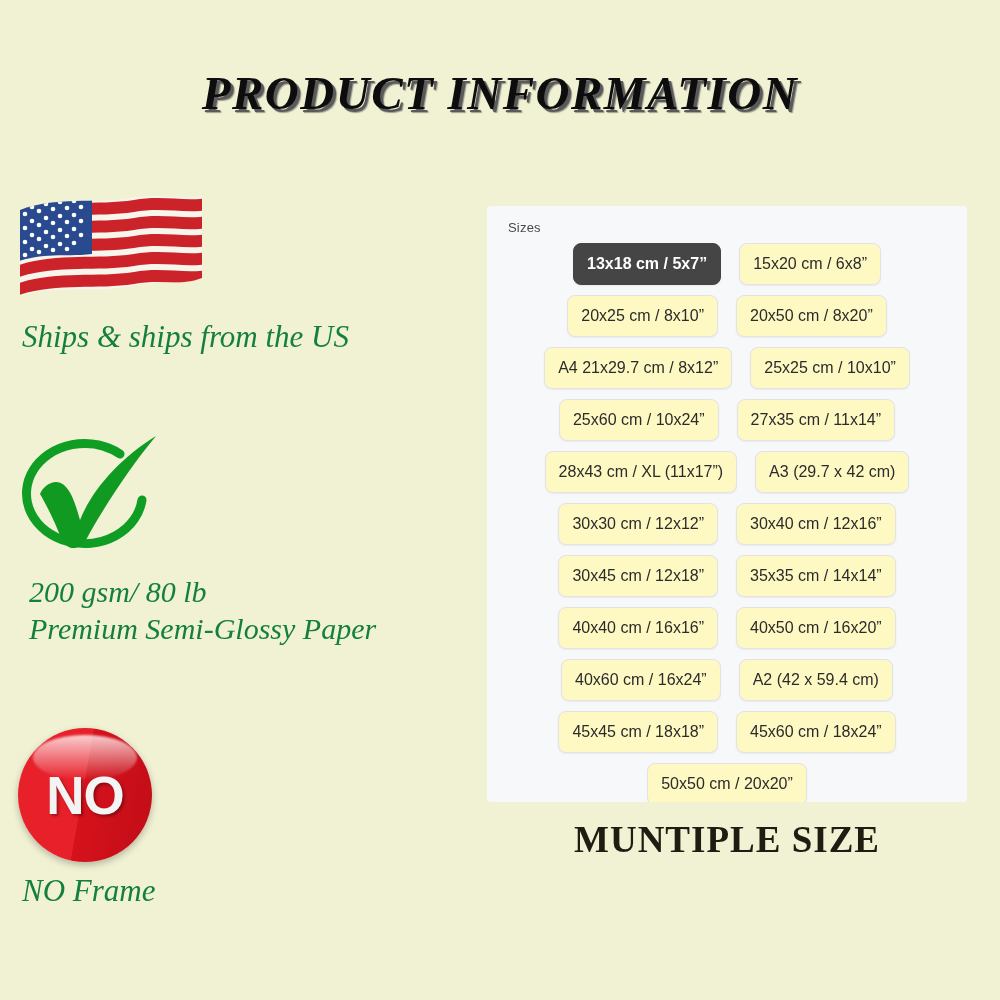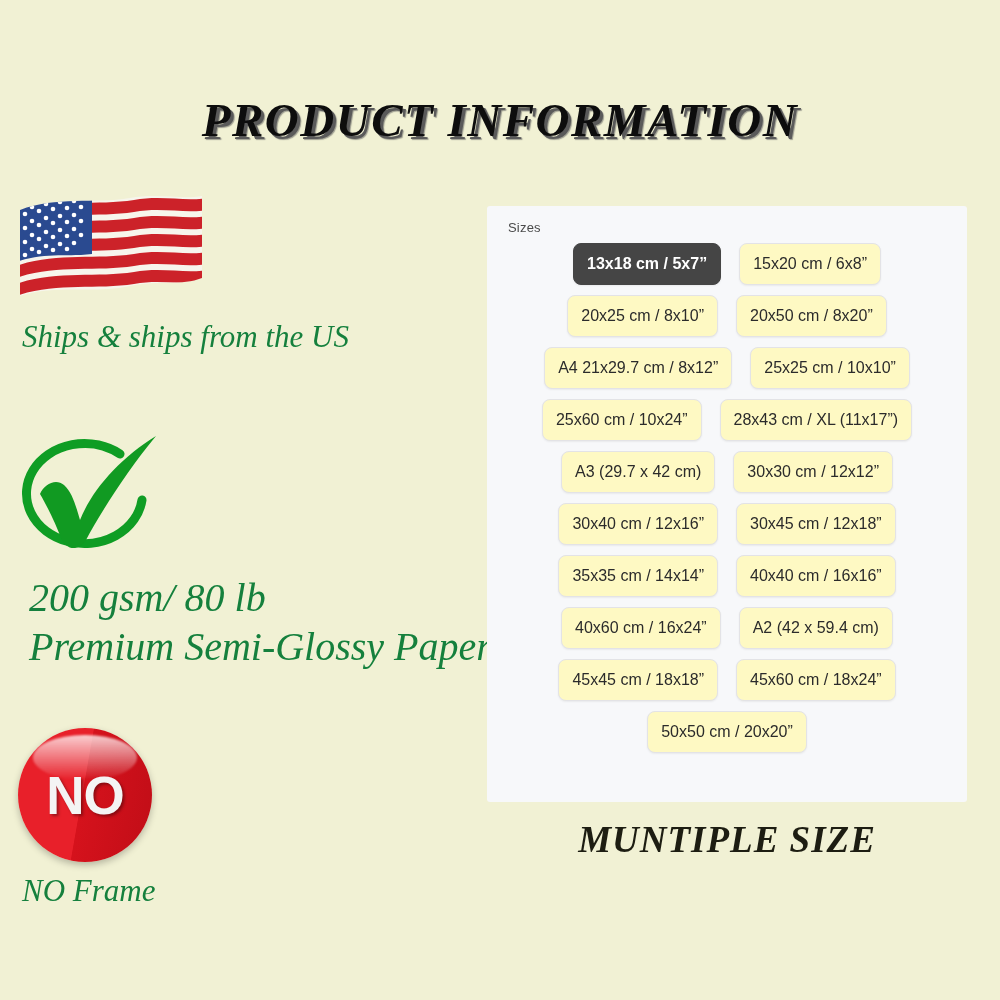--- a/index.html
+++ b/index.html
@@ -24,21 +24,20 @@
     width: 1000px;
     text-align: center;
     font-family: "Liberation Serif", serif;
     font-weight: bold;
     font-style: italic;
     font-size: 47px;
     letter-spacing: 1.5px;
     color: #0d0d0d;
     text-shadow: 3px 3px 0 #5a5a5a, 4px 4px 1px rgba(90,90,90,.55);
     white-space: nowrap;
-    margin-top: 27px;
   }
 
   
   .left-col {
     position: absolute;
     left: 0;
     top: 180px;
     width: 480px;
     height: 760px;
   }
@@ -51,21 +50,21 @@
   .feature-caption {
     font-family: "Liberation Serif", serif;
     font-style: italic;
     font-size: 31px;
     line-height: 1.22;
     color: #15803d;
     margin: 0;
     padding-left: 22px;
     white-space: nowrap;
   }
-  .feature-caption.two-line { font-size: 40px; padding-left: 29px; }
+  .feature-caption.two-line { font-size: 30px; padding-left: 29px; }
 
   
   .flag-icon {
     display: block;
     margin-left: 16px;
     margin-bottom: 8px;
   }
 
   
   .check-icon {
@@ -173,21 +172,20 @@
   }
 
   
   .panel-caption {
     position: absolute;
     left: 487px;
     top: 818px;
     width: 480px;
     text-align: center;
     font-family: "Liberation Serif", serif;
-    font-style: italic;
     font-weight: bold;
     font-size: 37px;
     letter-spacing: 1px;
     color: #1d1d12;
     white-space: nowrap;
   }
 </style>
 </head>
 <body>
 
@@ -287,27 +285,29 @@
 <div class="size-panel">
   <div class="size-panel-label">Sizes</div>
   <div class="size-options" id="size-options">
       <div class="size-chip selected">13x18 cm / 5x7”</div>
       <div class="size-chip">15x20 cm / 6x8”</div>
       <div class="size-chip">20x25 cm / 8x10”</div>
       <div class="size-chip">20x50 cm / 8x20”</div>
       <div class="size-chip">A4 21x29.7 cm / 8x12”</div>
       <div class="size-chip">25x25 cm / 10x10”</div>
       <div class="size-chip">25x60 cm / 10x24”</div>
+      <div class="size-chip">27x35 cm / 11x14”</div>
       <div class="size-chip">28x43 cm / XL (11x17”)</div>
       <div class="size-chip">A3 (29.7 x 42 cm)</div>
       <div class="size-chip">30x30 cm / 12x12”</div>
       <div class="size-chip">30x40 cm / 12x16”</div>
       <div class="size-chip">30x45 cm / 12x18”</div>
       <div class="size-chip">35x35 cm / 14x14”</div>
       <div class="size-chip">40x40 cm / 16x16”</div>
+      <div class="size-chip">40x50 cm / 16x20”</div>
       <div class="size-chip">40x60 cm / 16x24”</div>
       <div class="size-chip">A2 (42 x 59.4 cm)</div>
       <div class="size-chip">45x45 cm / 18x18”</div>
       <div class="size-chip">45x60 cm / 18x24”</div>
       <div class="size-chip">50x50 cm / 20x20”</div>
     </div>
 </div>
 
 <div class="panel-caption">MUNTIPLE SIZE</div>
 

